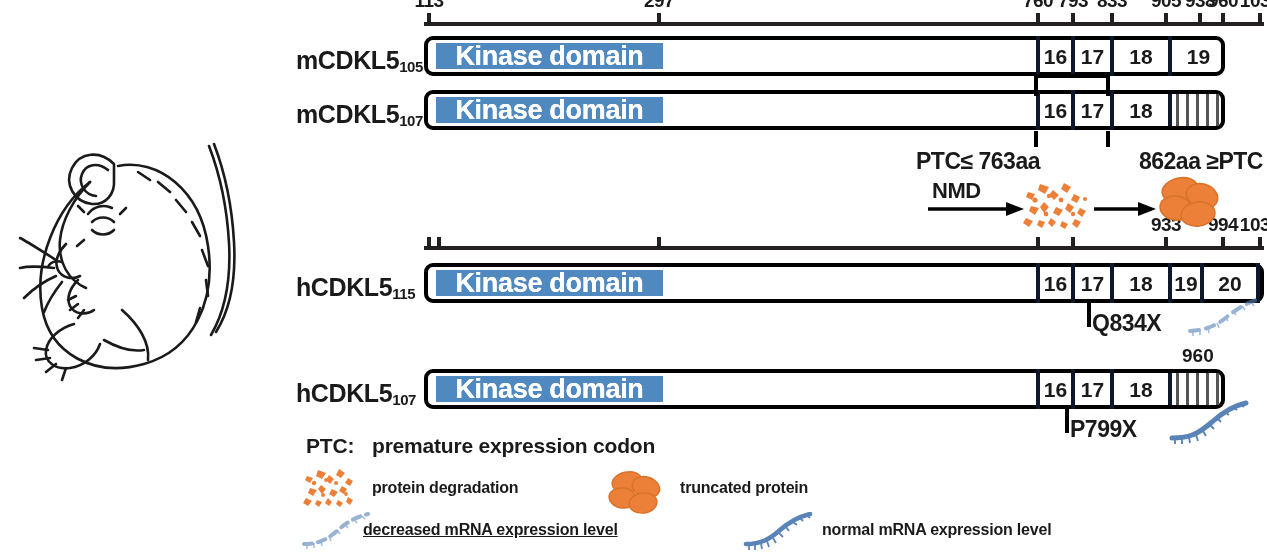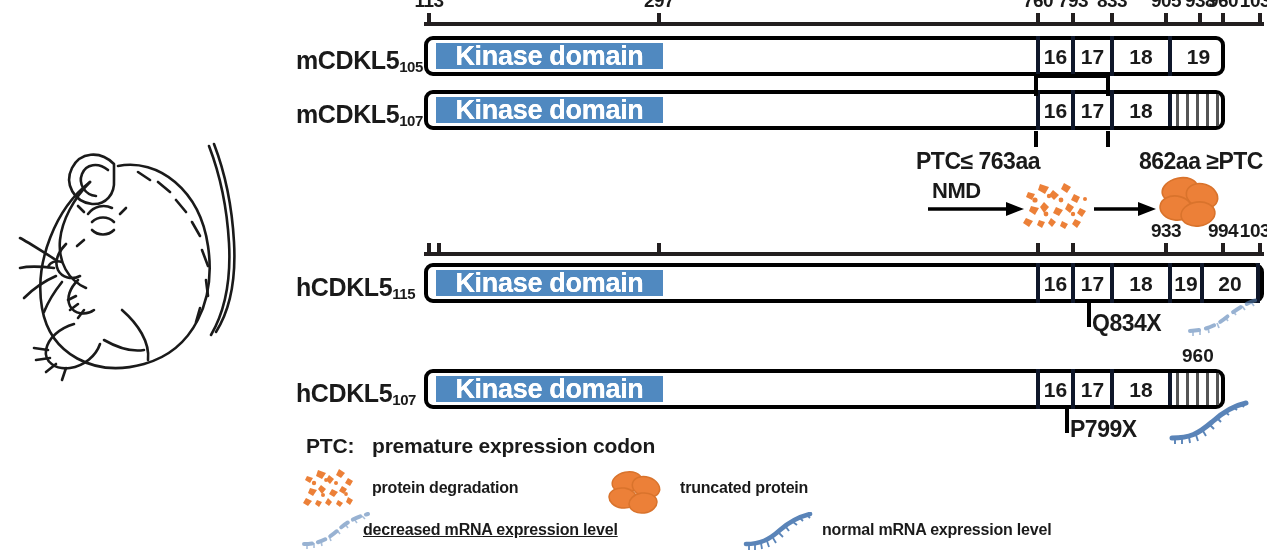--- a/index.html
+++ b/index.html
@@ -106,21 +106,21 @@
     <div class="tick" style="left: 740px;"></div>
     <div class="tlabel" style="left: 742px;">905</div>
     <div class="tick" style="left: 774px;"></div>
     <div class="tlabel" style="left: 776px;">938</div>
     <div class="tick" style="left: 797px;"></div>
     <div class="tlabel" style="left: 799px;">960</div>
     <div class="tick" style="left: 834px;"></div>
     <div class="tlabel" style="left: 836px;">1030</div>
   </div>
 
-<div class="abs ruler" id="ruler-mid" style="left:424px;top:234px;width:840px;">
+<div class="abs ruler" id="ruler-mid" style="left:424px;top:228px;width:840px;">
   <div class="axis"></div>
 <div class="tick" style="left: 3px;"></div>
     <div class="tick" style="left: 13px;"></div>
     <div class="tick" style="left: 233px;"></div>
     <div class="tick" style="left: 612px;"></div>
     <div class="tick" style="left: 647px;"></div>
     <div class="tick" style="left: 740px;"></div>
     <div class="tlabel" style="left: 742px;">933</div>
     <div class="tick" style="left: 797px;"></div>
     <div class="tlabel" style="left: 799px;">994</div>

